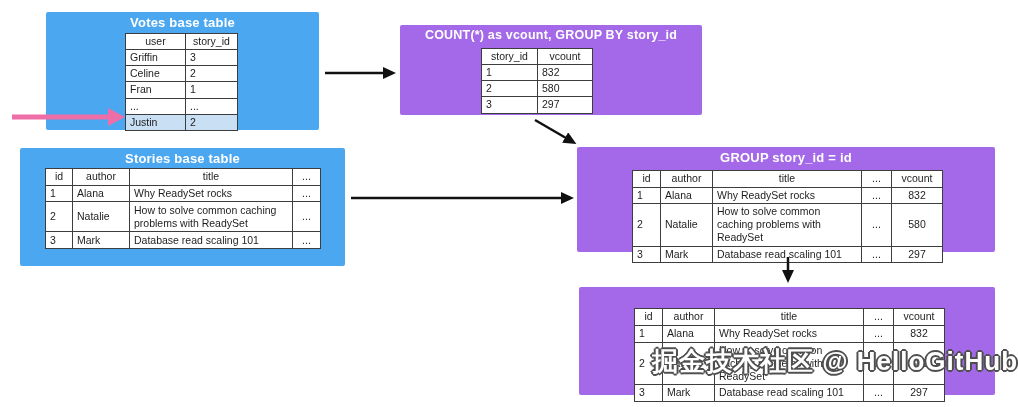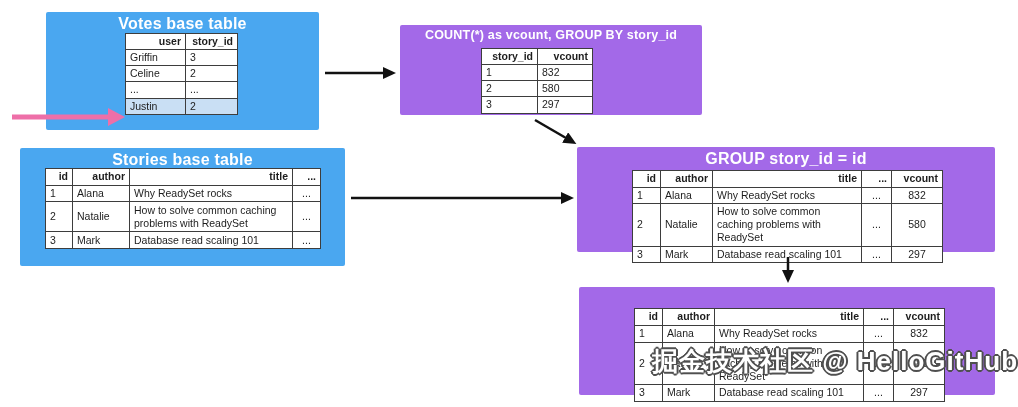--- a/index.html
+++ b/index.html
@@ -2,26 +2,26 @@
 <html style="--blue: #4AA7F0; --purple: #A369E8; --row-highlight: #C9DFF4; --pink-arrow: #EE6FA8; --arrow-black: #111111; --border: #3d3d3d; --text: #1d1d1d; --muted: #8f8f8f; --title-text: #ffffff; --wm-outline: #4f4f4f;"><head>
 <meta charset="utf-8">
 <style>
   html,body{margin:0;padding:0;background:#fff;}
   .canvas{position:relative;width:1018px;height:407px;background:#ffffff;
     font-family:"Liberation Sans","DejaVu Sans",sans-serif;overflow:hidden;}
   .box{position:absolute;border-radius:2px;}
   .blue{background:var(--blue);}
   .purple{background:var(--purple);}
   .box-title{position:absolute;left:0;right:0;top:3px;text-align:center;color:var(--title-text);
-    font-weight:700;font-size:16px;letter-spacing:.2px;white-space:nowrap;}
+    font-weight:700;font-size:13px;letter-spacing:.2px;white-space:nowrap;}
   .box-title.small{font-size:12.5px;}
   table.dt{position:absolute;border-collapse:collapse;background:#fff;table-layout:fixed;}
   .dt th,.dt td{border:1px solid var(--border);font-size:10.5px;padding:1px 4px;
     color:var(--text);vertical-align:middle;line-height:1.25;overflow:hidden;}
-  .dt th{font-weight:700;text-align:right;margin-left:8px;}
+  .dt th{font-weight:400;text-align:center;margin-left:8px;}
   .dt tr{height:16px;}
   .dt tr.h17{height:17px;}
   .dt tr.h30{height:30px;}
   .c{text-align:center;}
   .mut{color:var(--muted);}
   tr.hl td{background:var(--row-highlight);}
   svg.overlay{position:absolute;left:0;top:0;pointer-events:none;}
   .watermark{position:absolute;left:652px;top:344px;font-size:26px;font-weight:700;
     color:#fff;letter-spacing:1px;white-space:nowrap;
     text-shadow:-2px 0 var(--wm-outline),2px 0 var(--wm-outline),0 -2px var(--wm-outline),
@@ -47,20 +47,24 @@
       </tr>
       <tr>
         <td>Griffin</td>
         <td>3</td>
       </tr>
       <tr>
         <td>Celine</td>
         <td>2</td>
       </tr>
       <tr>
+        <td>Fran</td>
+        <td>1</td>
+      </tr>
+      <tr>
         <td class="mut">...</td>
         <td class="mut">...</td>
       </tr>
       <tr class="hl">
         <td>Justin</td>
         <td>2</td>
       </tr>
     </tbody>
       </table>
   </div>

